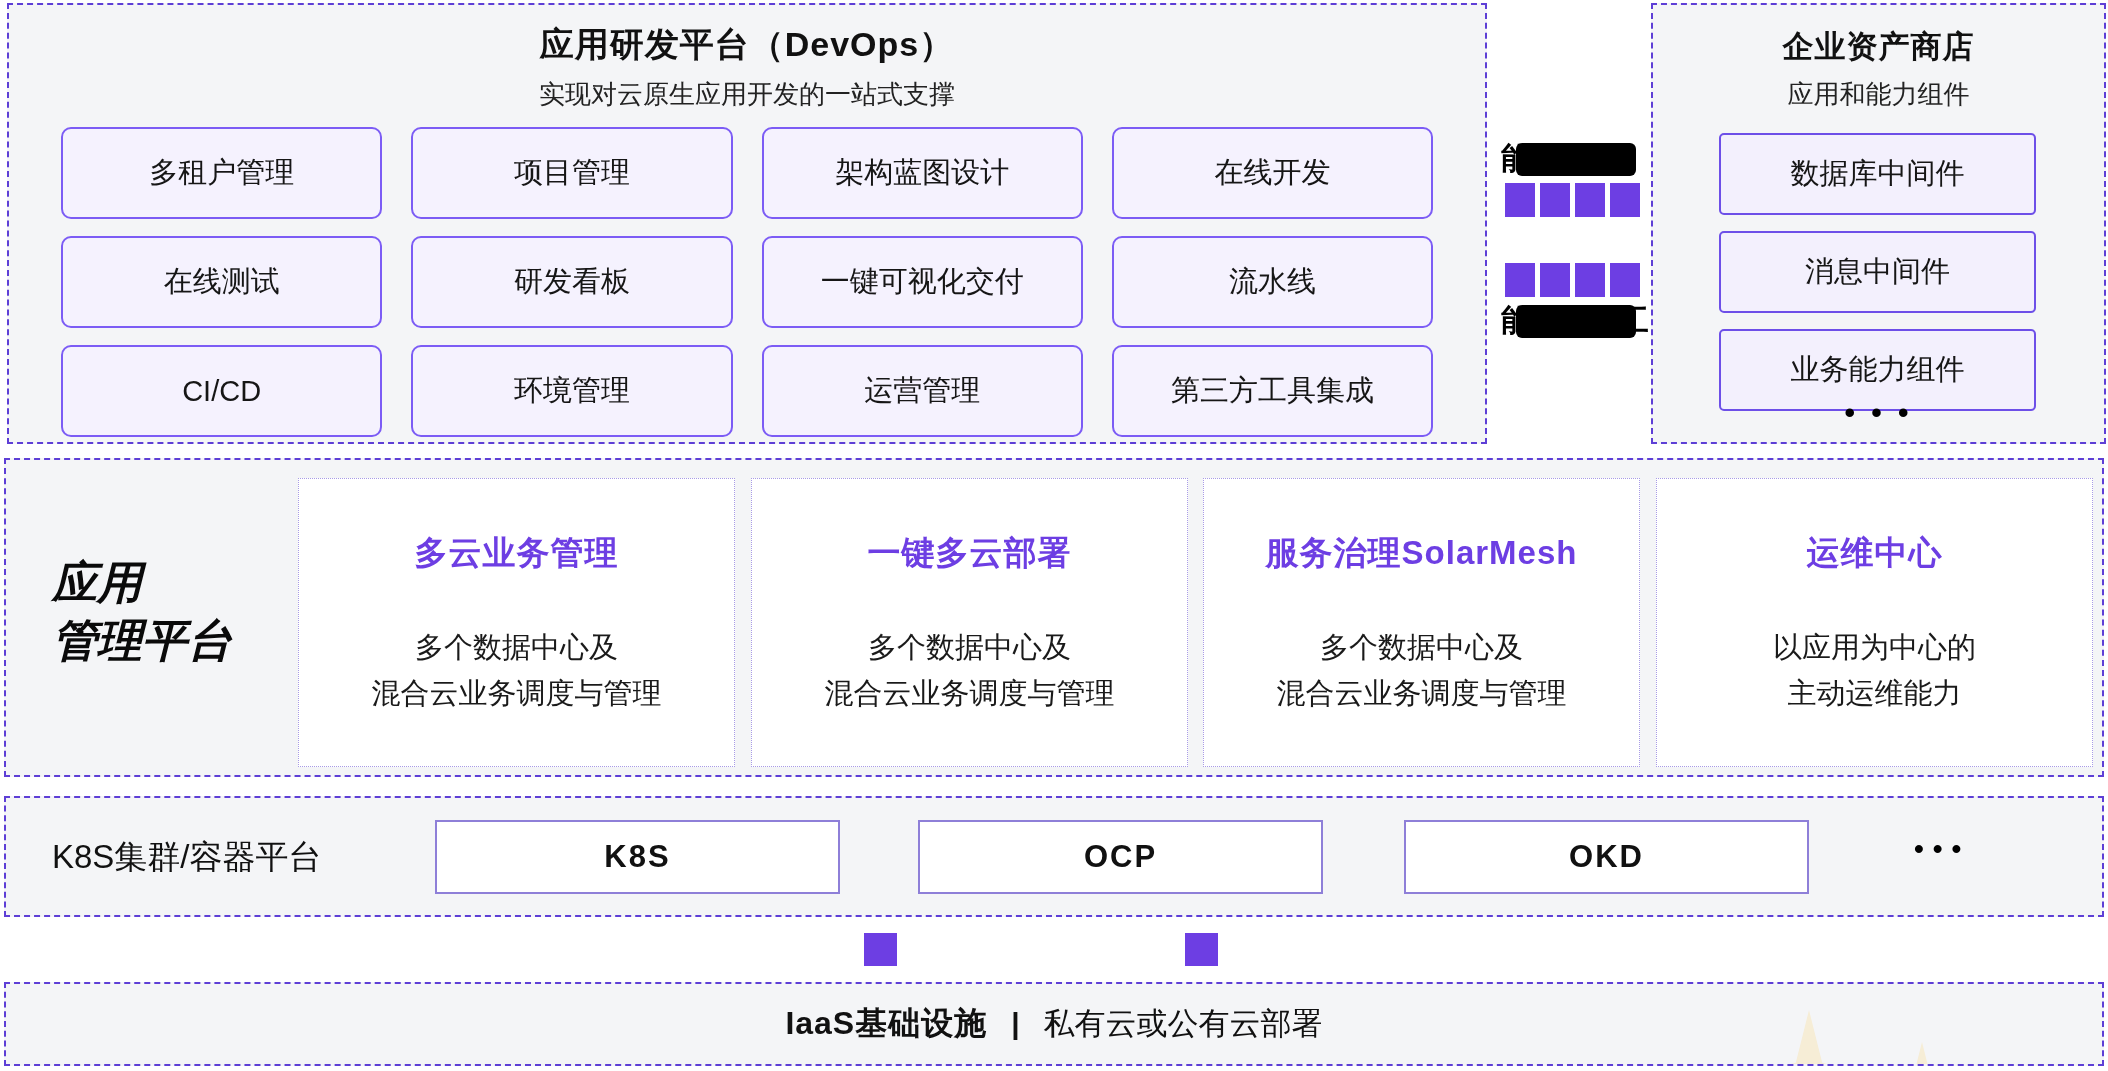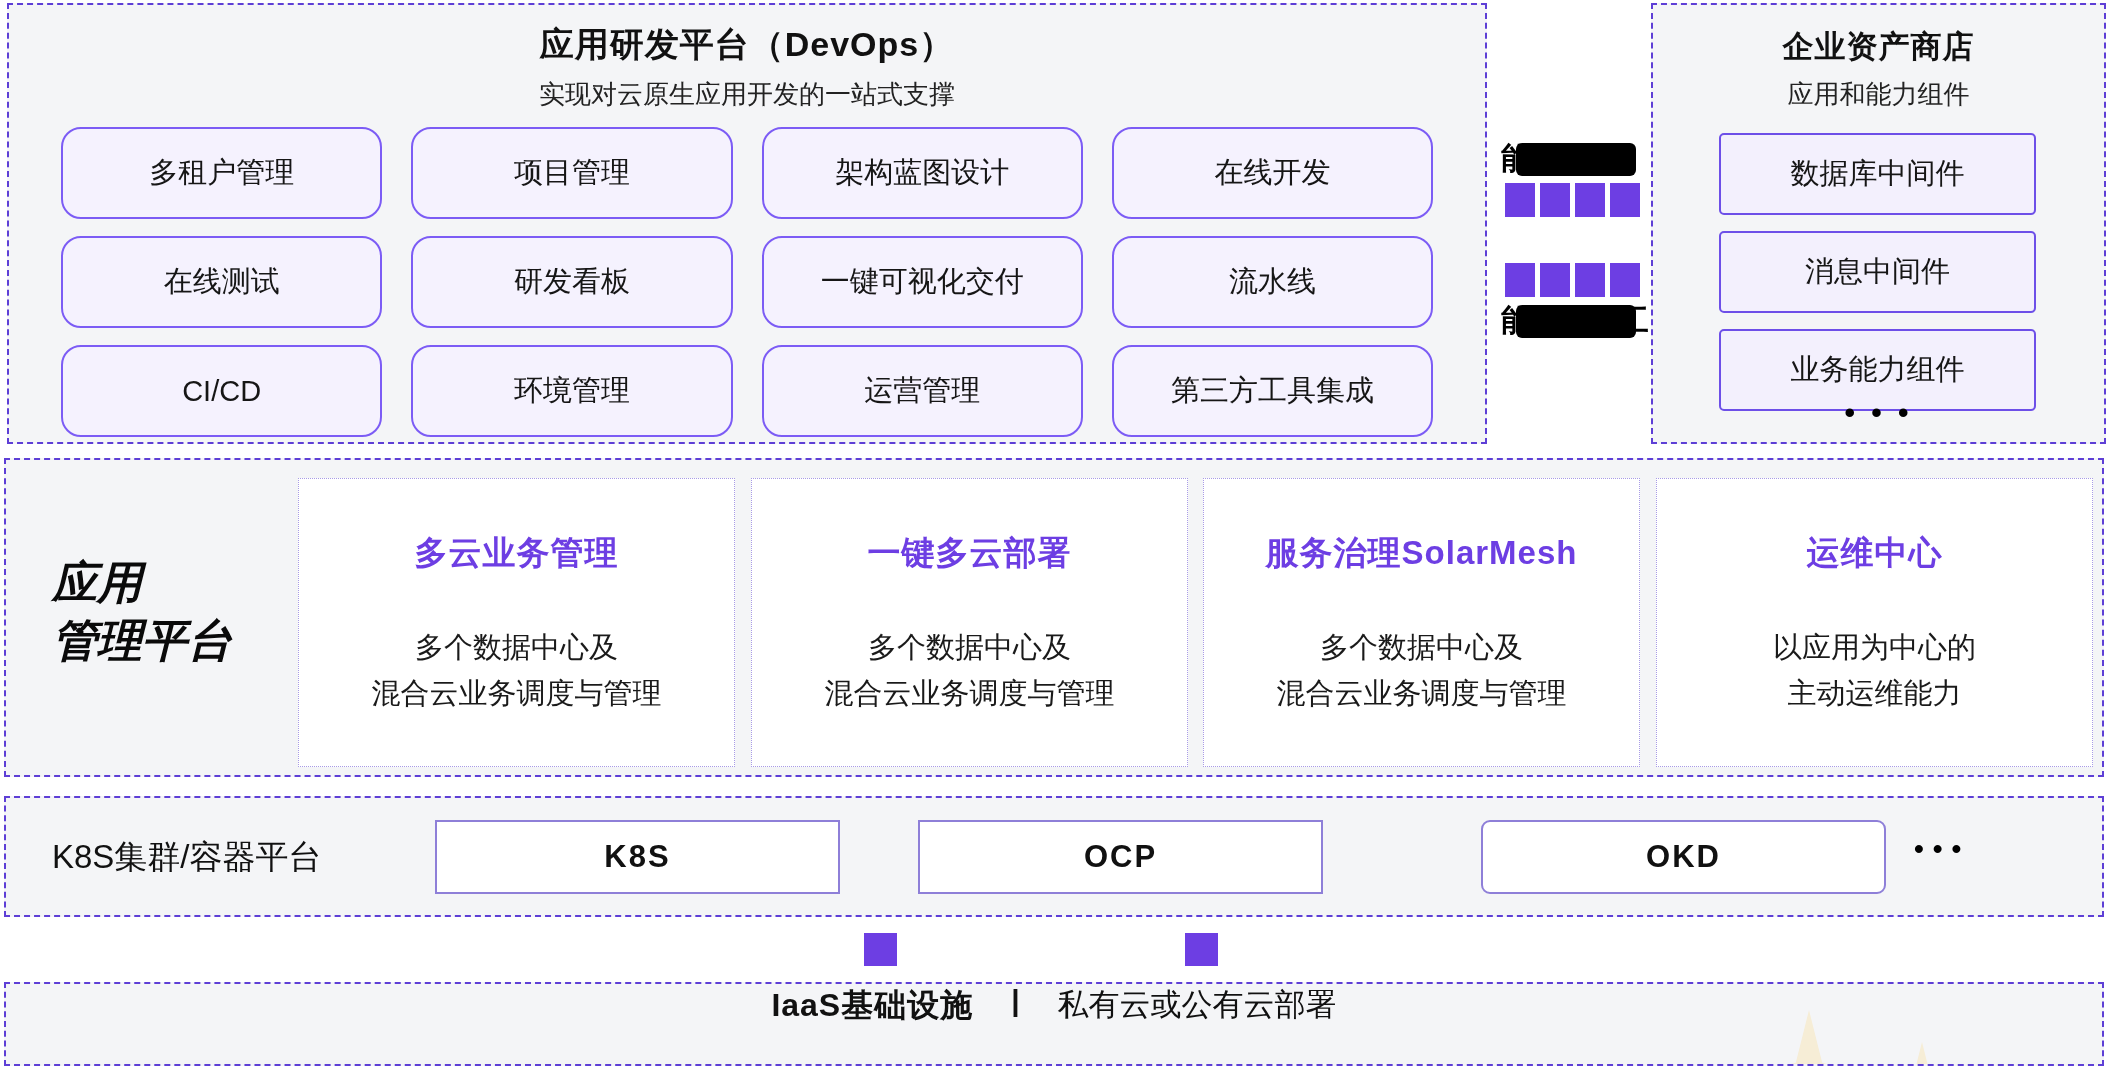--- a/index.html
+++ b/index.html
@@ -5,21 +5,21 @@
   html,body{margin:0;padding:0;}
   body{width:2108px;height:1071px;background:#ffffff;font-family:"Liberation Sans","DejaVu Sans",sans-serif;color:#111;}
   .page{position:relative;width:2108px;height:1071px;overflow:hidden;background:#fff;}
   .panel{position:absolute;box-sizing:border-box;background:#f4f5f7;border:2px dashed #5e3fd6;}
 
   
   #devops{left:7px;top:3px;width:1480px;height:441px;text-align:center;}
   #devops .title{margin:17px 0 0;font-size:34px;font-weight:bold;letter-spacing:1px;text-align:center;}
   #devops .subtitle{margin:9px 0 0;font-size:26px;color:#222;}
   .chip-grid{position:absolute;left:52px;right:52px;top:122px;display:grid;grid-template-columns:repeat(4,1fr);column-gap:29px;row-gap:17px;}
-  .chip{height:88px;border:2px solid #7c5cf5;border-radius:20px;background:#f5f2fe;display:flex;align-items:center;justify-content:center;font-size:29px;color:#161616;}
+  .chip{height:88px;border:2px solid #7c5cf5;border-radius:10px;background:#f5f2fe;display:flex;align-items:center;justify-content:center;font-size:29px;color:#161616;}
 
   
   #midcol{position:absolute;left:1487px;top:3px;width:164px;height:441px;background:#fff;}
   .redact-row{position:absolute;left:14px;height:36px;display:flex;align-items:center;}
   .peek{font-size:31px;font-weight:bold;color:#000;line-height:36px;}
   .peek.lead{margin-right:-16px;position:relative;z-index:0;}
   .peek.tail{margin-left:-18px;position:relative;z-index:0;}
   .blackbar{width:120px;height:33px;background:#000;border-radius:6px;position:relative;z-index:1;}
   .sq-row{position:absolute;left:18px;display:flex;gap:5px;}
   .sq{width:30px;height:34px;background:#6d3ee3;}
@@ -43,21 +43,21 @@
   #k8s{left:4px;top:796px;width:2100px;height:121px;}
   .k8s-label{position:absolute;left:46px;top:50%;transform:translateY(-50%);font-size:33px;font-weight:normal;}
   .kbox{position:absolute;top:22px;width:405px;height:74px;background:#fff;border:2px solid #8e7fd8;box-sizing:border-box;display:flex;align-items:center;justify-content:center;font-size:31px;font-weight:bold;letter-spacing:2px;}
   .kdots{position:absolute;left:1908px;top:44%;transform:translateY(-50%);font-size:28px;font-weight:bold;letter-spacing:9px;color:#000;}
 
   
   .connector{position:absolute;top:933px;width:33px;height:33px;background:#6d3ee3;}
 
   
   #iaas{left:4px;top:982px;width:2100px;height:84px;overflow:hidden;}
-  .iaas-line{position:absolute;inset:0;display:flex;justify-content:center;gap:38px;z-index:1;}
+  .iaas-line{position:absolute;inset:0;display:flex;align-items:center;justify-content:center;gap:24px;z-index:1;}
   .iaas-title{font-weight:bold;font-size:32px;letter-spacing:1px;}
   .iaas-divider{font-weight:bold;font-size:30px;}
   .iaas-sub{font-size:31px;}
   .sparkle{position:absolute;background:#f6edd6;clip-path:polygon(50% 0%,60% 40%,100% 50%,60% 60%,50% 100%,40% 60%,0% 50%,40% 40%);z-index:0;}
   .sparkle.s1{left:1737px;top:26px;width:132px;height:132px;}
   .sparkle.s2{left:1872px;top:58px;width:88px;height:88px;}
 </style>
 </head>
 <body>
 
@@ -149,21 +149,21 @@
         <div>以应用为中心的</div>
         <div>主动运维能力</div>
       </div>
     </div>
   </section>
 
   <section class="panel" id="k8s">
     <div class="k8s-label">K8S集群/容器平台</div>
     <div class="kbox" style="left:429px;">K8S</div>
     <div class="kbox" style="left:912px;">OCP</div>
-    <div class="kbox" style="left:1475px;border-radius:9px;">OKD</div>
+    <div class="kbox" style="left:1398px;">OKD</div>
     <div class="kdots">•••</div>
   </section>
 
   <i class="connector" style="left:864px;"></i>
   <i class="connector" style="left:1185px;"></i>
 
   <section class="panel" id="iaas">
     <i class="sparkle s1"></i>
     <i class="sparkle s2"></i>
     <div class="iaas-line">

